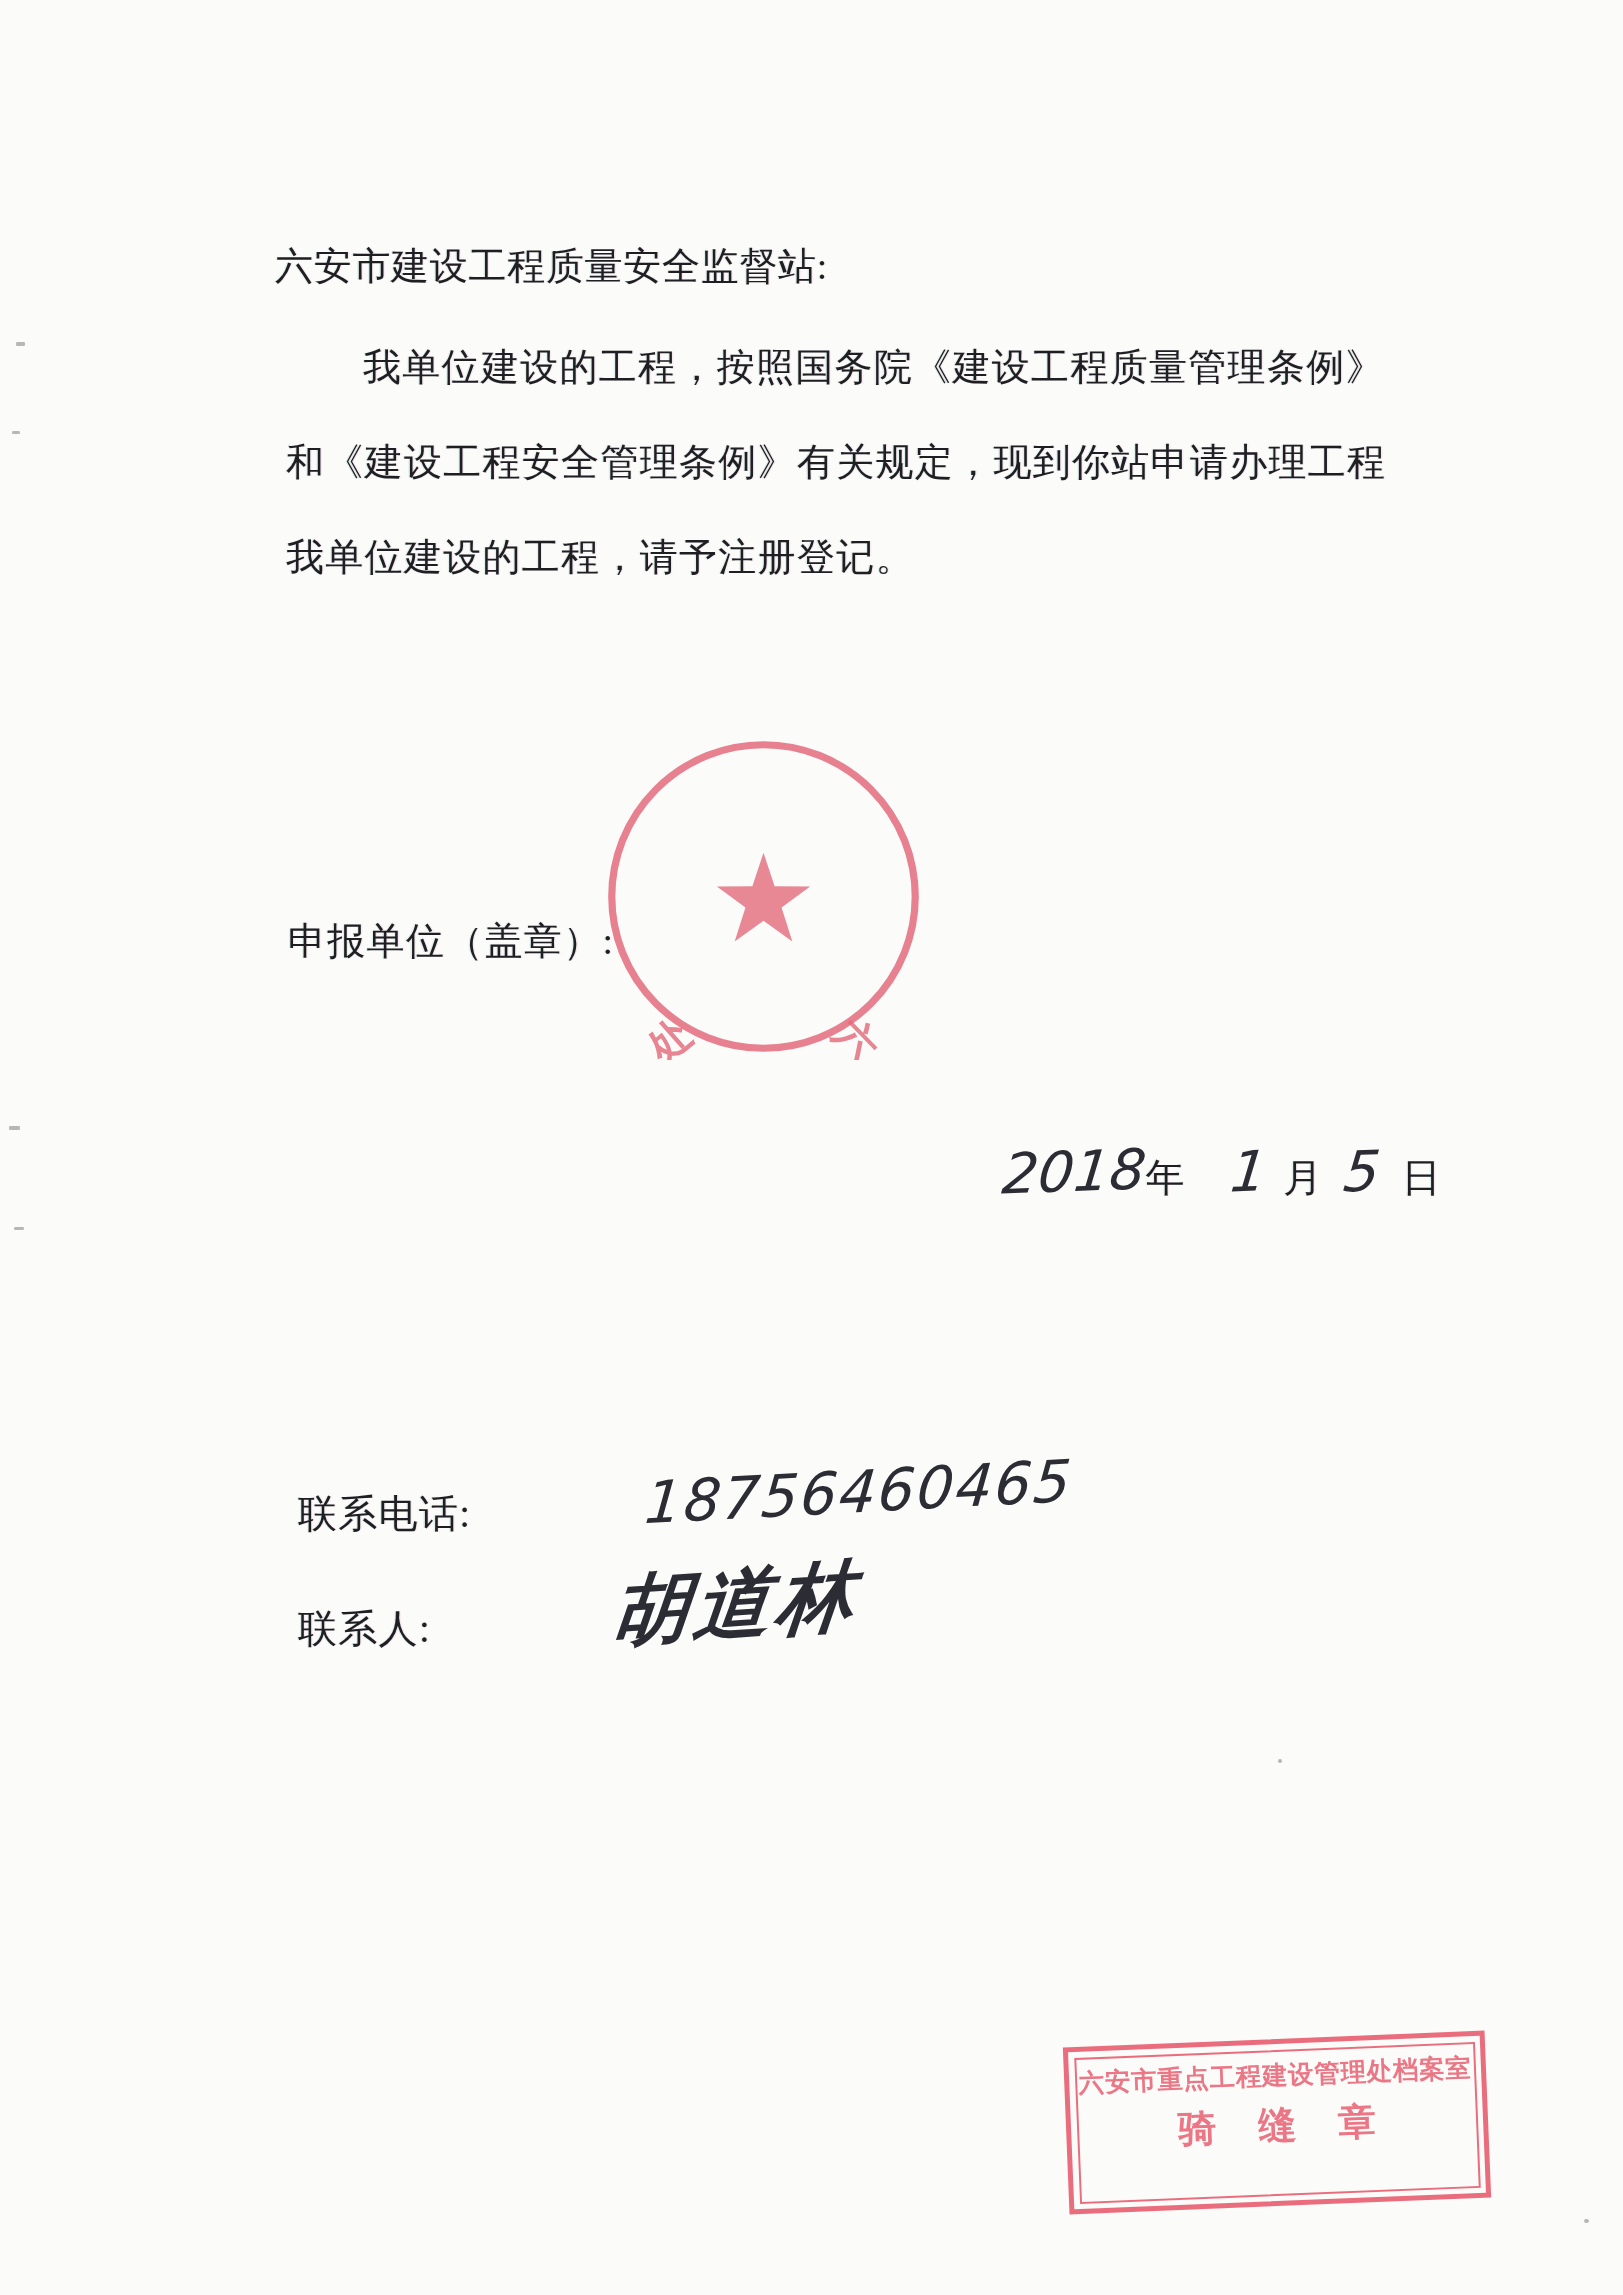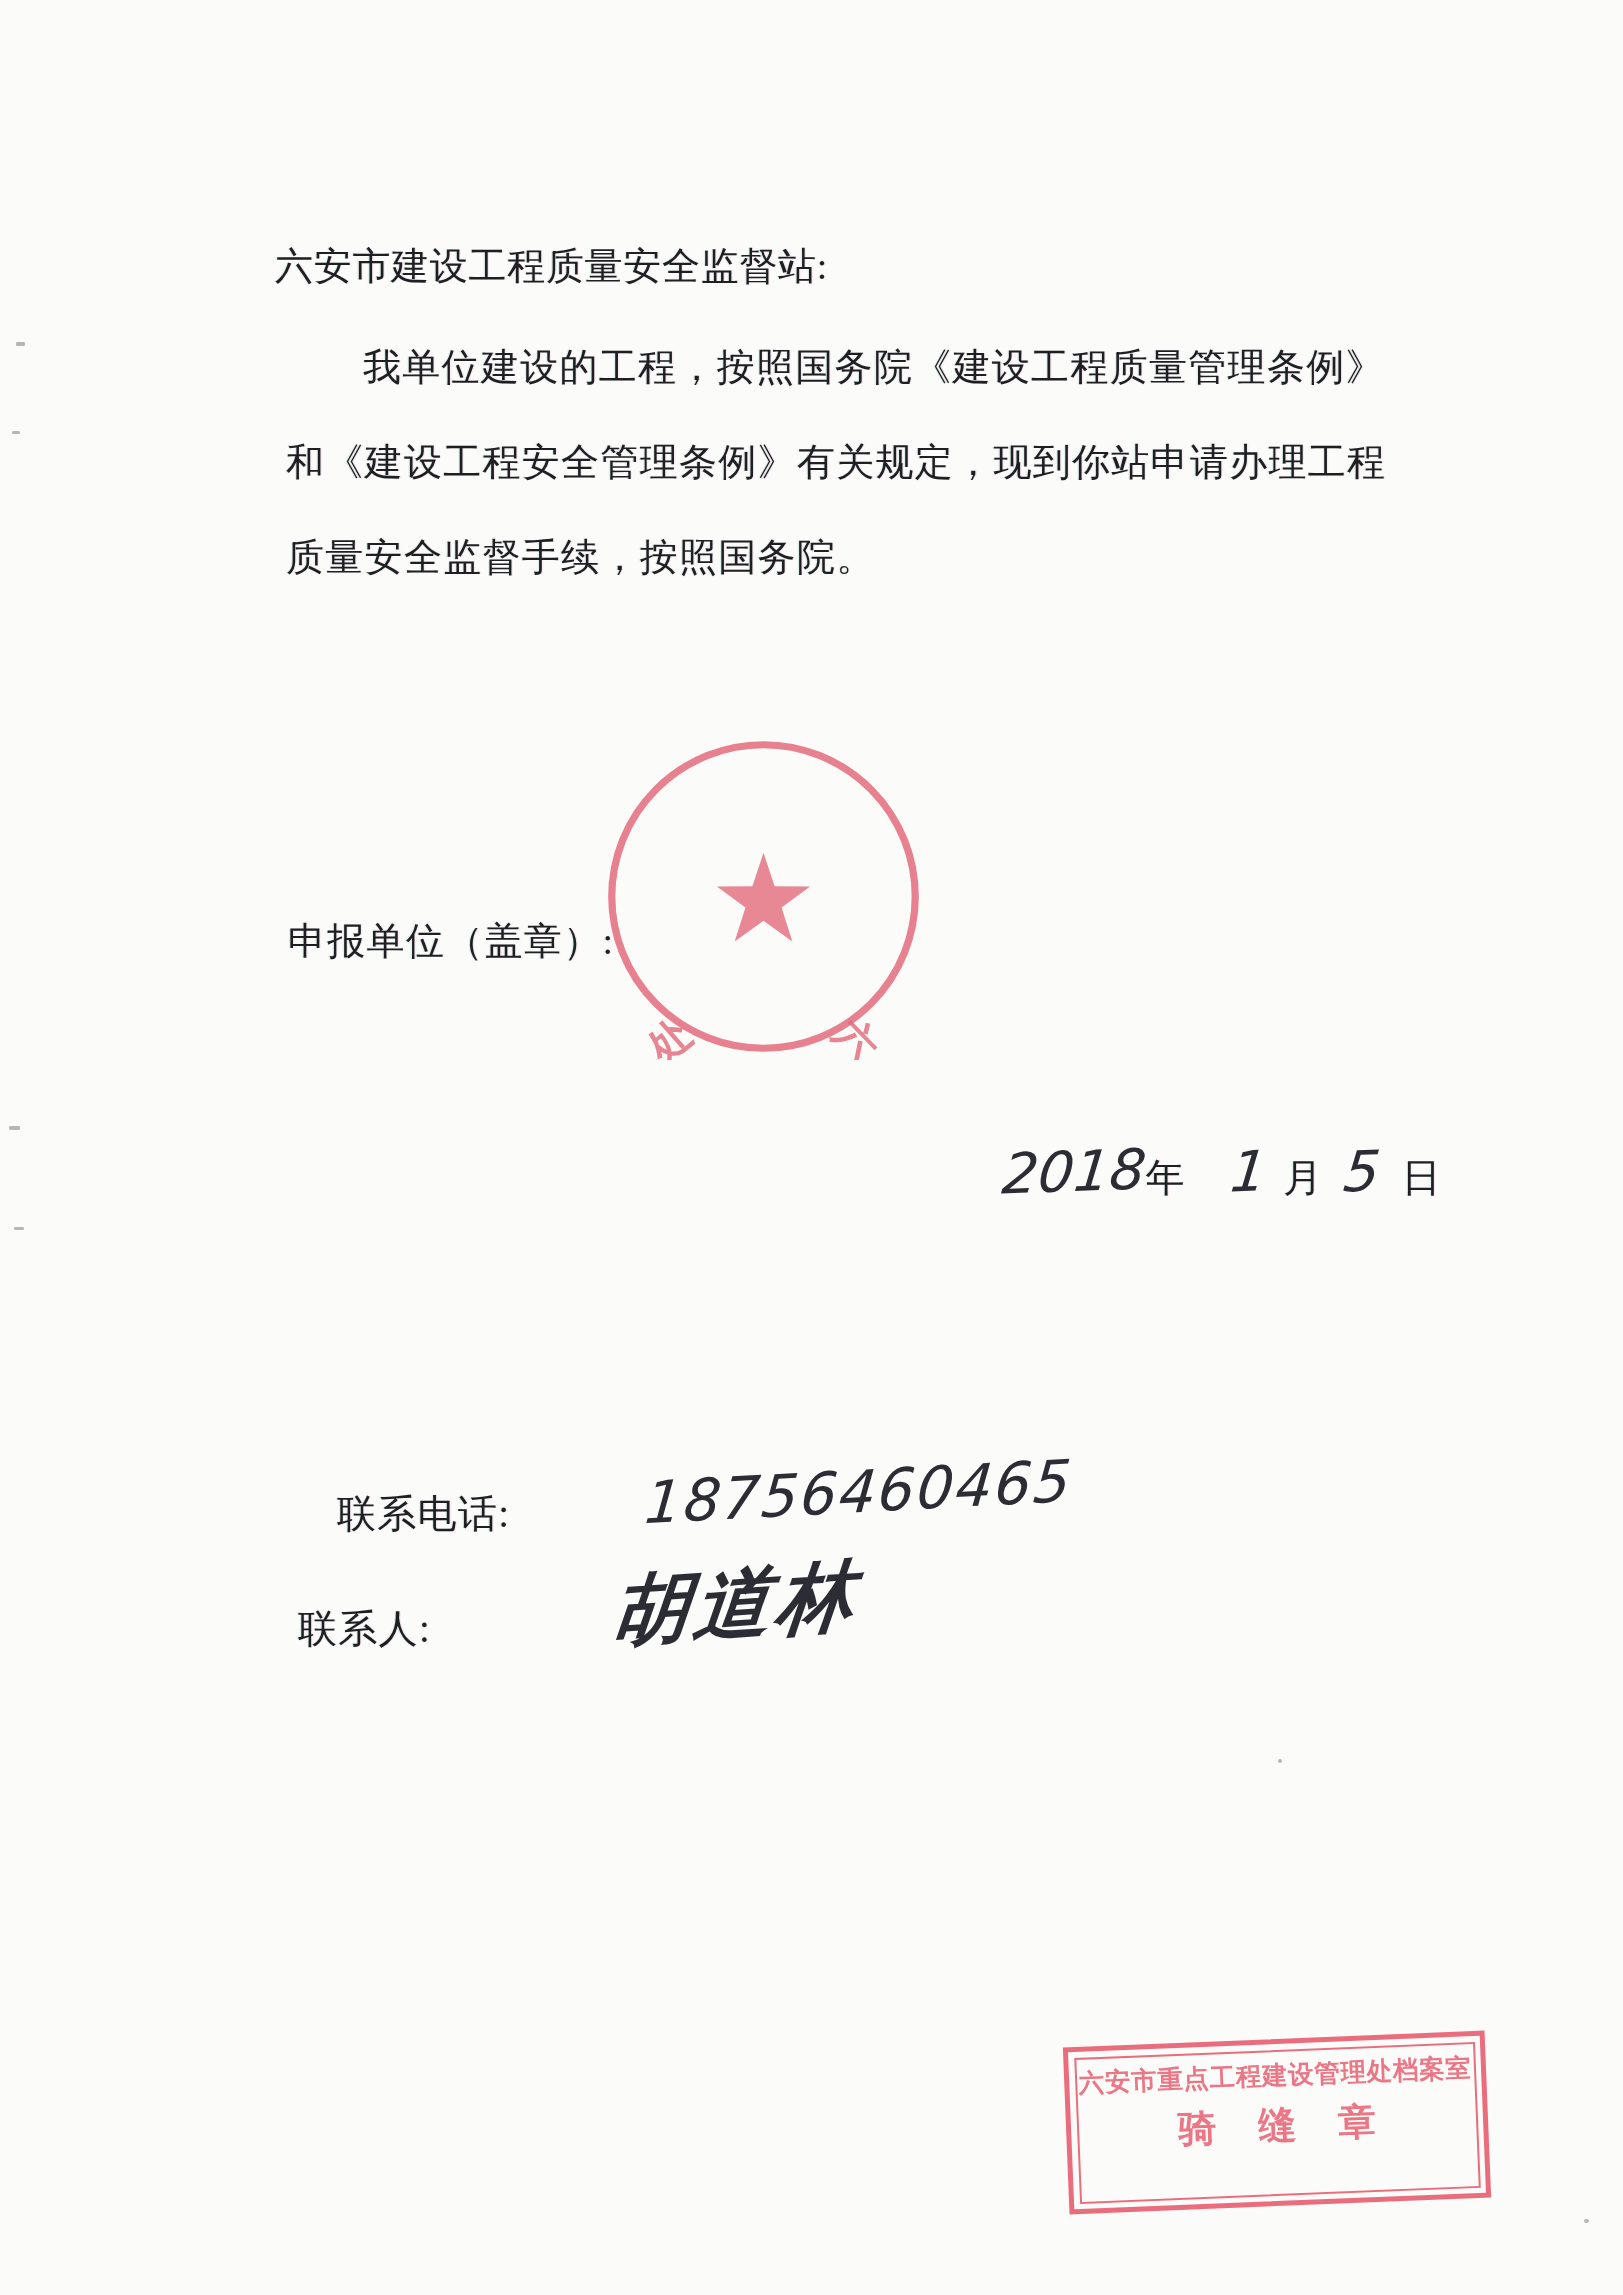--- a/index.html
+++ b/index.html
@@ -59,21 +59,21 @@
     transform:skewX(-8deg) rotate(-2deg);
     line-height:1;
   }
   .sp70{display:inline-block;width:46px;}
   .sp26{display:inline-block;width:17px;}
   .sp34{display:inline-block;width:22px;}
   .contact-label{
     position:absolute;
     font-size:39px;letter-spacing:1.3px;
   }
-  .phone-label{ left:298px;top:1487px;margin-left:39px; }
+  .phone-label{ left:298px;top:1487px; }
   .person-label{ left:298px;top:1602px; }
   .phone-value{
     position:absolute;left:645px;top:1458px;
     font-size:58px;font-style:italic;
     letter-spacing:2px;
     transform:rotate(-3deg) skewX(-8deg);
   }
   .signature{
     position:absolute;left:612px;top:1553px;
     font-size:77px;font-weight:700;font-style:italic;
@@ -135,21 +135,21 @@
 </head>
 <body>
 
 <div class="page">
 
   <div class="printed salutation">六安市建设工程质量安全监督站:</div>
 
   <div class="body-para">
     <div class="body-line indent">我单位建设的工程，按照国务院《建设工程质量管理条例》</div>
     <div class="body-line">和《建设工程安全管理条例》有关规定，现到你站申请办理工程</div>
-    <div class="body-line">质量安全监督手续，按照国务院。</div>
+    <div class="body-line">我单位建设的工程，请予注册登记。</div>
   </div>
 
   <div class="printed declare-label">申报单位（盖章）:</div>
 
   <div class="round-seal">
     <svg viewBox="0 0 500 500" width="327" height="327">
       <circle cx="250" cy="250" r="232" fill="none" stroke="#e4576d" stroke-width="11" opacity="0.85"></circle>
       <path d="M250,183 L267,234.5 L321.3,234.8 L277.6,267 L294.1,318.7 L250,287 L205.9,318.7 L222.4,267 L178.7,234.8 L233,234.5 Z" fill="#e4576d" opacity="0.8"></path>
       <path id="sealTextPath" d="M 250 435 A 185 185 0 1 1 249.9 435" fill="none"></path>
       <text class="seal-ring-text" font-size="63" letter-spacing="17" fill="#e4576d" opacity="0.82">

